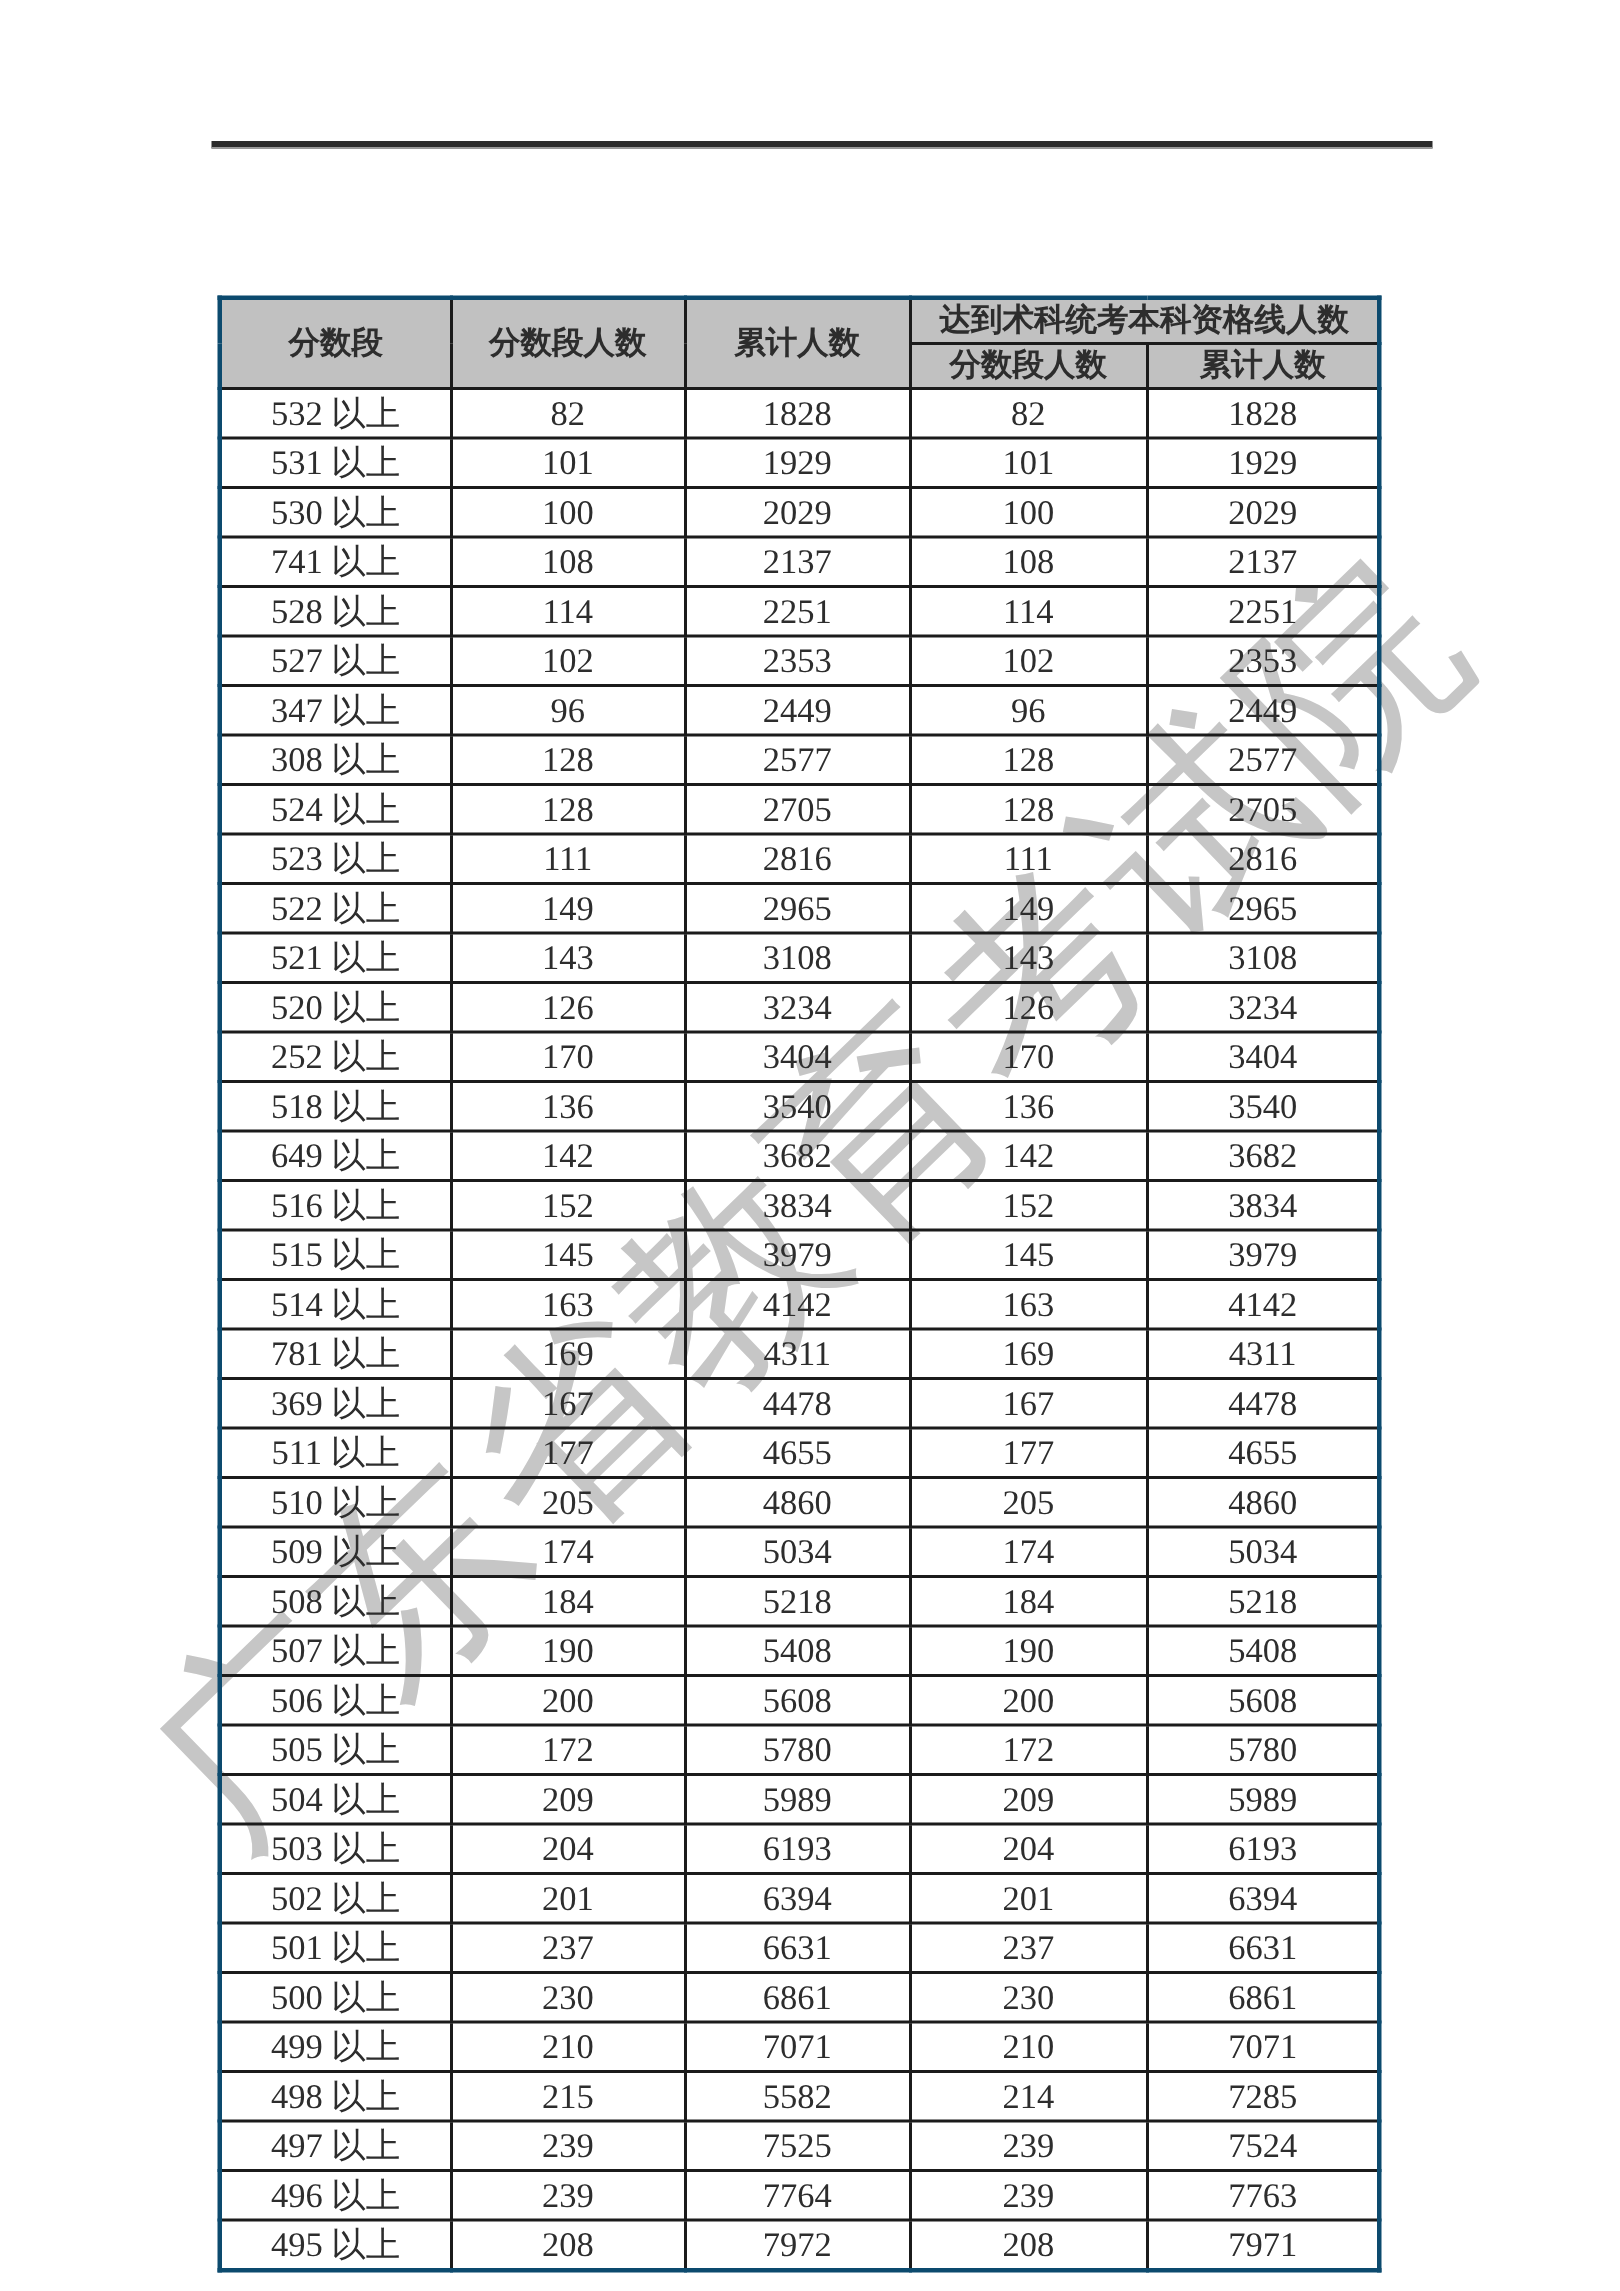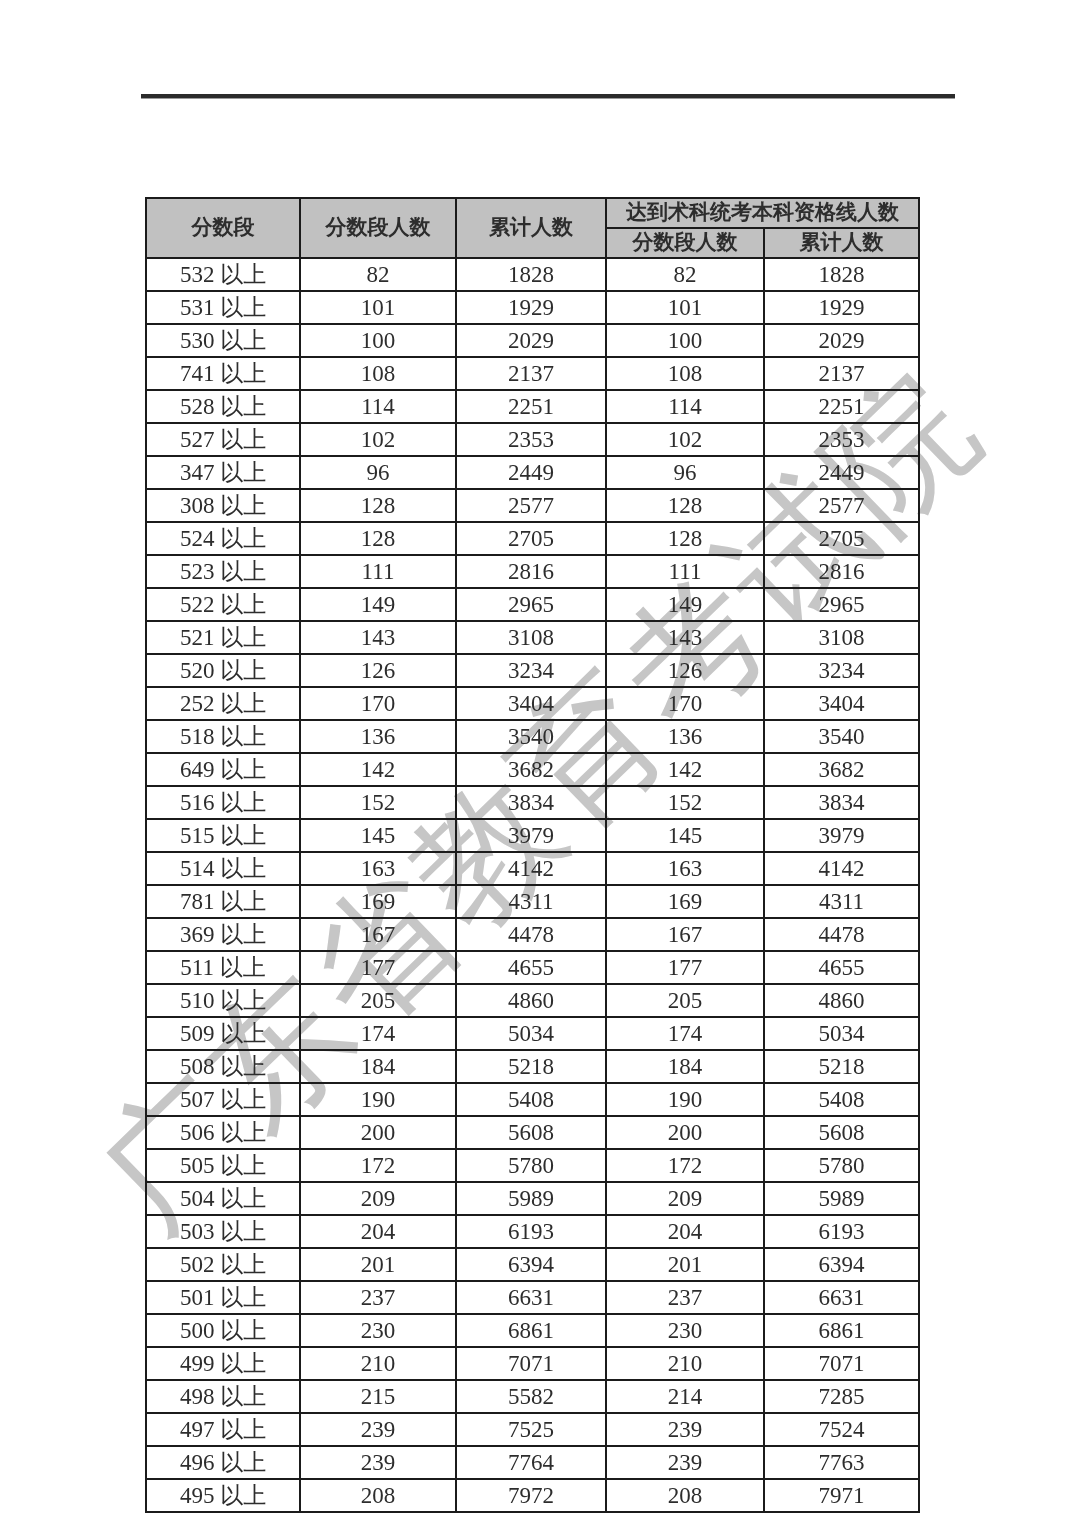--- a/index.html
+++ b/index.html
@@ -17,21 +17,21 @@
     display:flex;align-items:center;justify-content:center;
     transform:rotate(-44deg);
     font-size:140px;letter-spacing:4px;white-space:nowrap;
     color:#c6c6c6;z-index:0;
     font-family:"DejaVu Sans","Liberation Sans",sans-serif;
     user-select:none;
   }
   .table-wrap{position:absolute;left:145px;top:197px;z-index:1;}
   table.score-table{
     border-collapse:collapse;table-layout:fixed;width:773px;
-    border:1px solid #0c4a6e;
+    border:3px solid #0c4a6e;
     background:transparent;
   }
   table.score-table th,table.score-table td{
     border:2px solid #1b1b1b;
     text-align:center;vertical-align:middle;
     padding:0;
     color:#2d2d2d;
   }
   table.score-table th{
     background:#c1c1c1;

